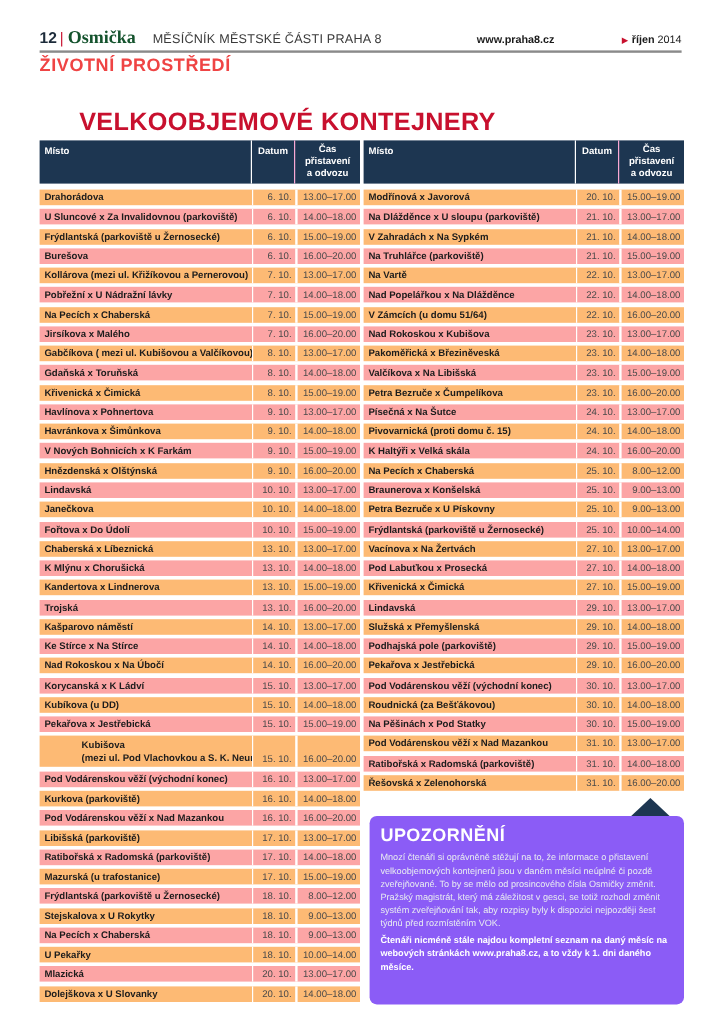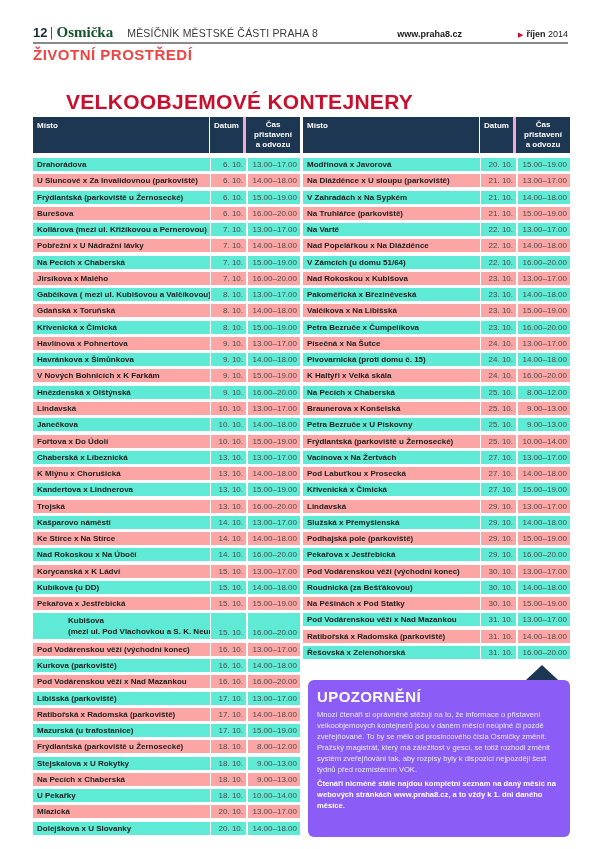--- a/index.html
+++ b/index.html
@@ -18,31 +18,31 @@
   .rule { position: absolute; left: 33px; top: 42px; width: 535px; height: 2px; background: #8a8a8a; }
   .section { position: absolute; left: 33px; top: 46px; font-family: "Liberation Sans", sans-serif; font-weight: bold; font-size: 15px; color: #ef4444; letter-spacing: 0.5px; }
 
   .title { position: absolute; left: 33px; top: 90px; font-family: "Liberation Sans", sans-serif; font-size: 21px; color: #c8102e; letter-spacing: 0.3px; margin-left: 33px; }
 
   .table { position: absolute; width: 267px; }
   .table.left { left: 33px; top: 117px; }
   .table.right { left: 303px; top: 117px; }
   .thead { display: flex; height: 36px; background: #1d3651; color: #ffffff; font-family: "Liberation Sans", sans-serif; font-weight: bold; font-size: 8px; }
   .thead .c1 { flex: 1; padding: 4px 4px; border-right: 1px solid #ffffff; }
-  .thead .c2 { width: 36px; padding: 4px 2px; text-align: center; border-right: 3px solid #f9a8d4; }
+  .thead .c2 { width: 36px; padding: 4px 2px; text-align: center; border-right: 1px solid #f9a8d4; }
   .thead .c3 { width: 54px; padding: 3px 2px; text-align: center; line-height: 10px; }
   .tbody { margin-top: 5px; }
   .row { display: flex; height: 13px; margin-bottom: 3.27px; font-family: "Liberation Sans", sans-serif; font-size: 8px; align-items: center; }
   .row.tall { height: 26px; align-items: flex-end; }
   .row .c1 { flex: 1; height: 100%; padding: 0 4px; display: flex; align-items: center; font-weight: bold; color: #1c1c1c; white-space: nowrap; overflow: hidden; }
   .row.tall .c1 { align-items: flex-start; flex-direction: column; justify-content: center; line-height: 11px; padding-left: 35px; }
   .row .c2 { width: 36px; height: 100%; display: flex; align-items: center; justify-content: flex-end; padding-right: 3px; color: #4a4a4a; border-left: 1px solid #ffffff; }
   .row .c3 { width: 54px; height: 100%; display: flex; align-items: center; justify-content: flex-end; padding-right: 3px; color: #4a4a4a; border-left: 2px solid #ffffff; }
   .row.tall .c2, .row.tall .c3 { align-items: flex-end; padding-bottom: 2px; }
-  .row.odd { background: #5eead4; justify-content: space-between; }
+  .row.odd { background: #fdba74; justify-content: space-between; }
   .row.even { background: #fca5a5; text-align: right; }
 
   .notice-arrow { position: absolute; left: 526px; top: 665px; width: 0; height: 0; border-left: 16px solid transparent; border-right: 16px solid transparent; border-bottom: 15px solid #1d3651; }
   .notice { position: absolute; left: 308px; top: 680px; width: 262px; height: 157px; background: #8b5cf6; border-radius: 6px; color: #ffffff; padding: 8px 9px; font-family: "Liberation Sans", sans-serif; }
   .notice h2 { font-size: 15px; font-weight: bold; letter-spacing: 0.4px; margin-bottom: 4px; }
   .notice p { font-size: 7.6px; line-height: 11px; color: #e8ecf1; }
   .notice p.strong { font-weight: bold; color: #ffffff; margin-top: 3px; }
 </style>
 </head>
 <body>

